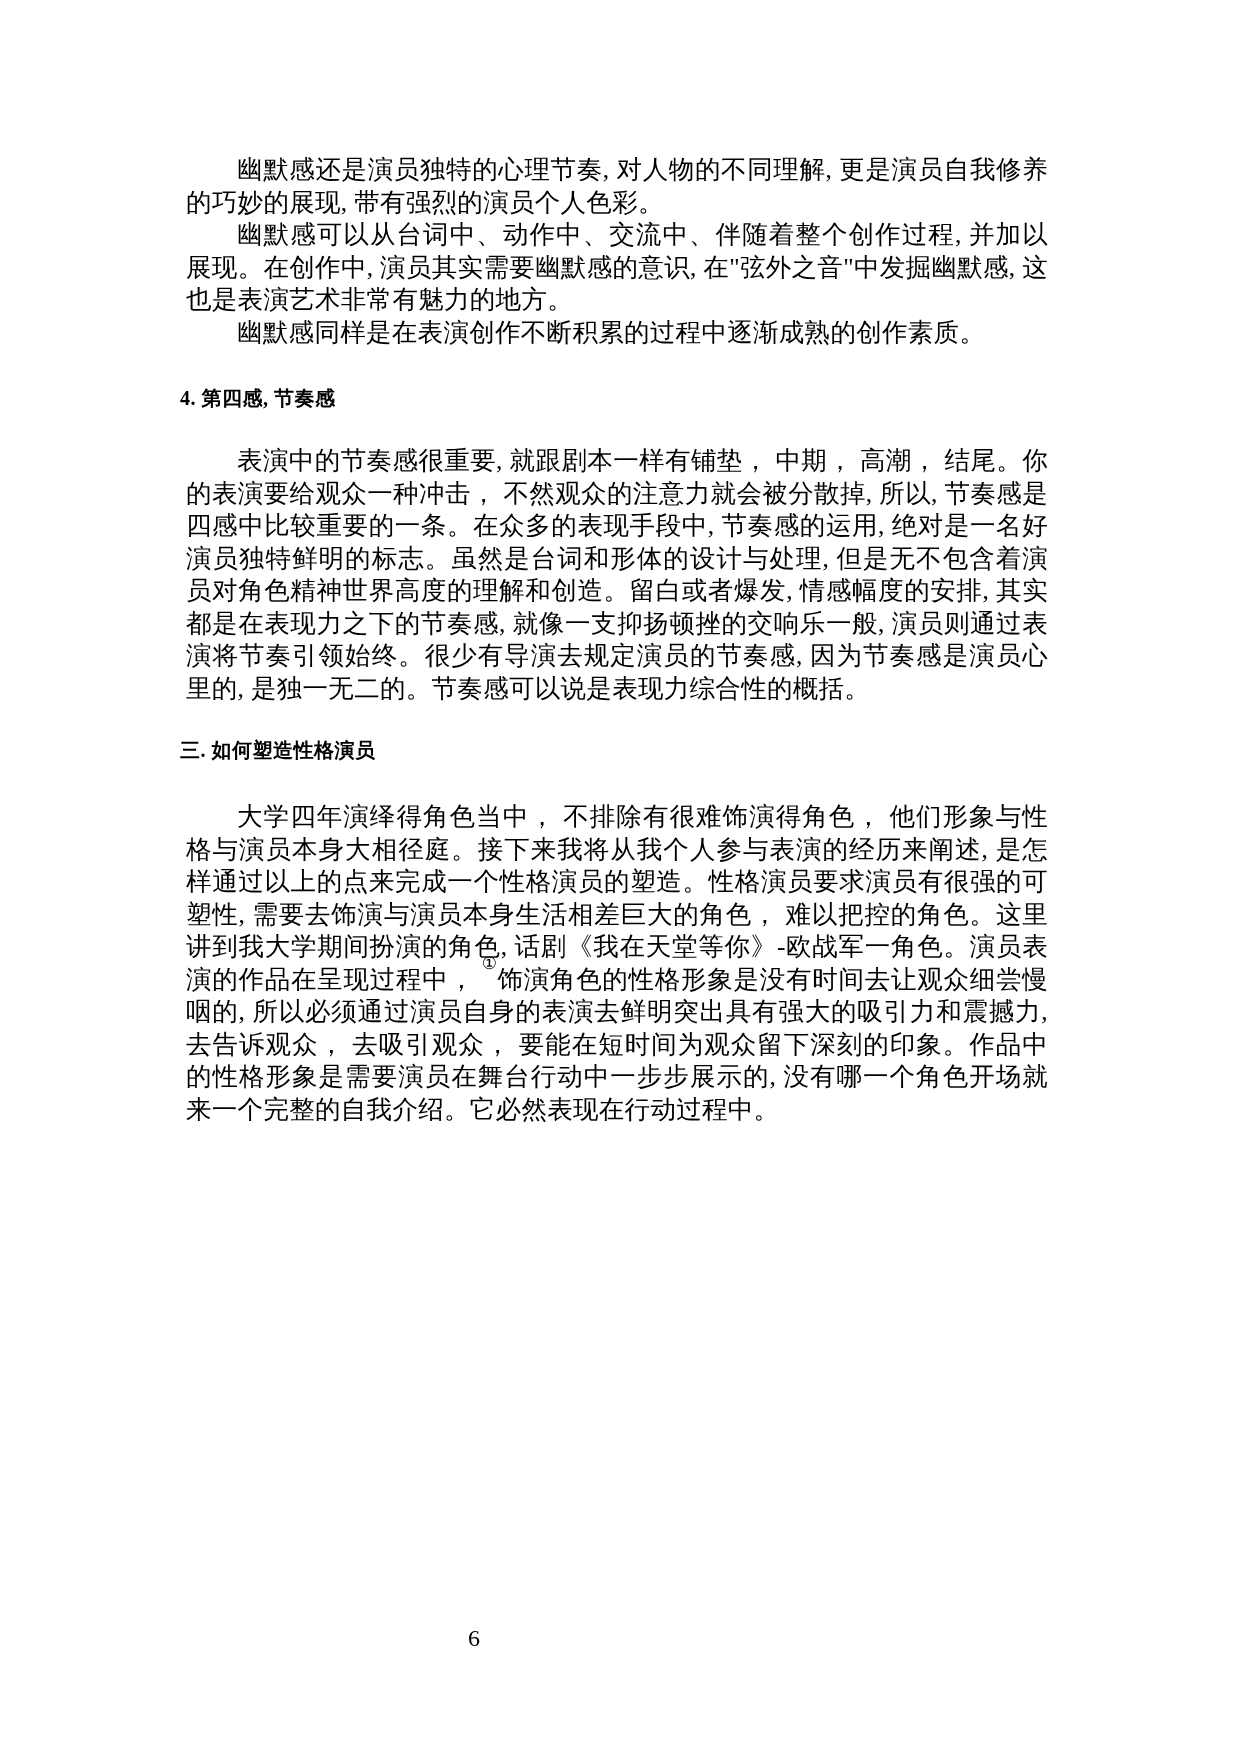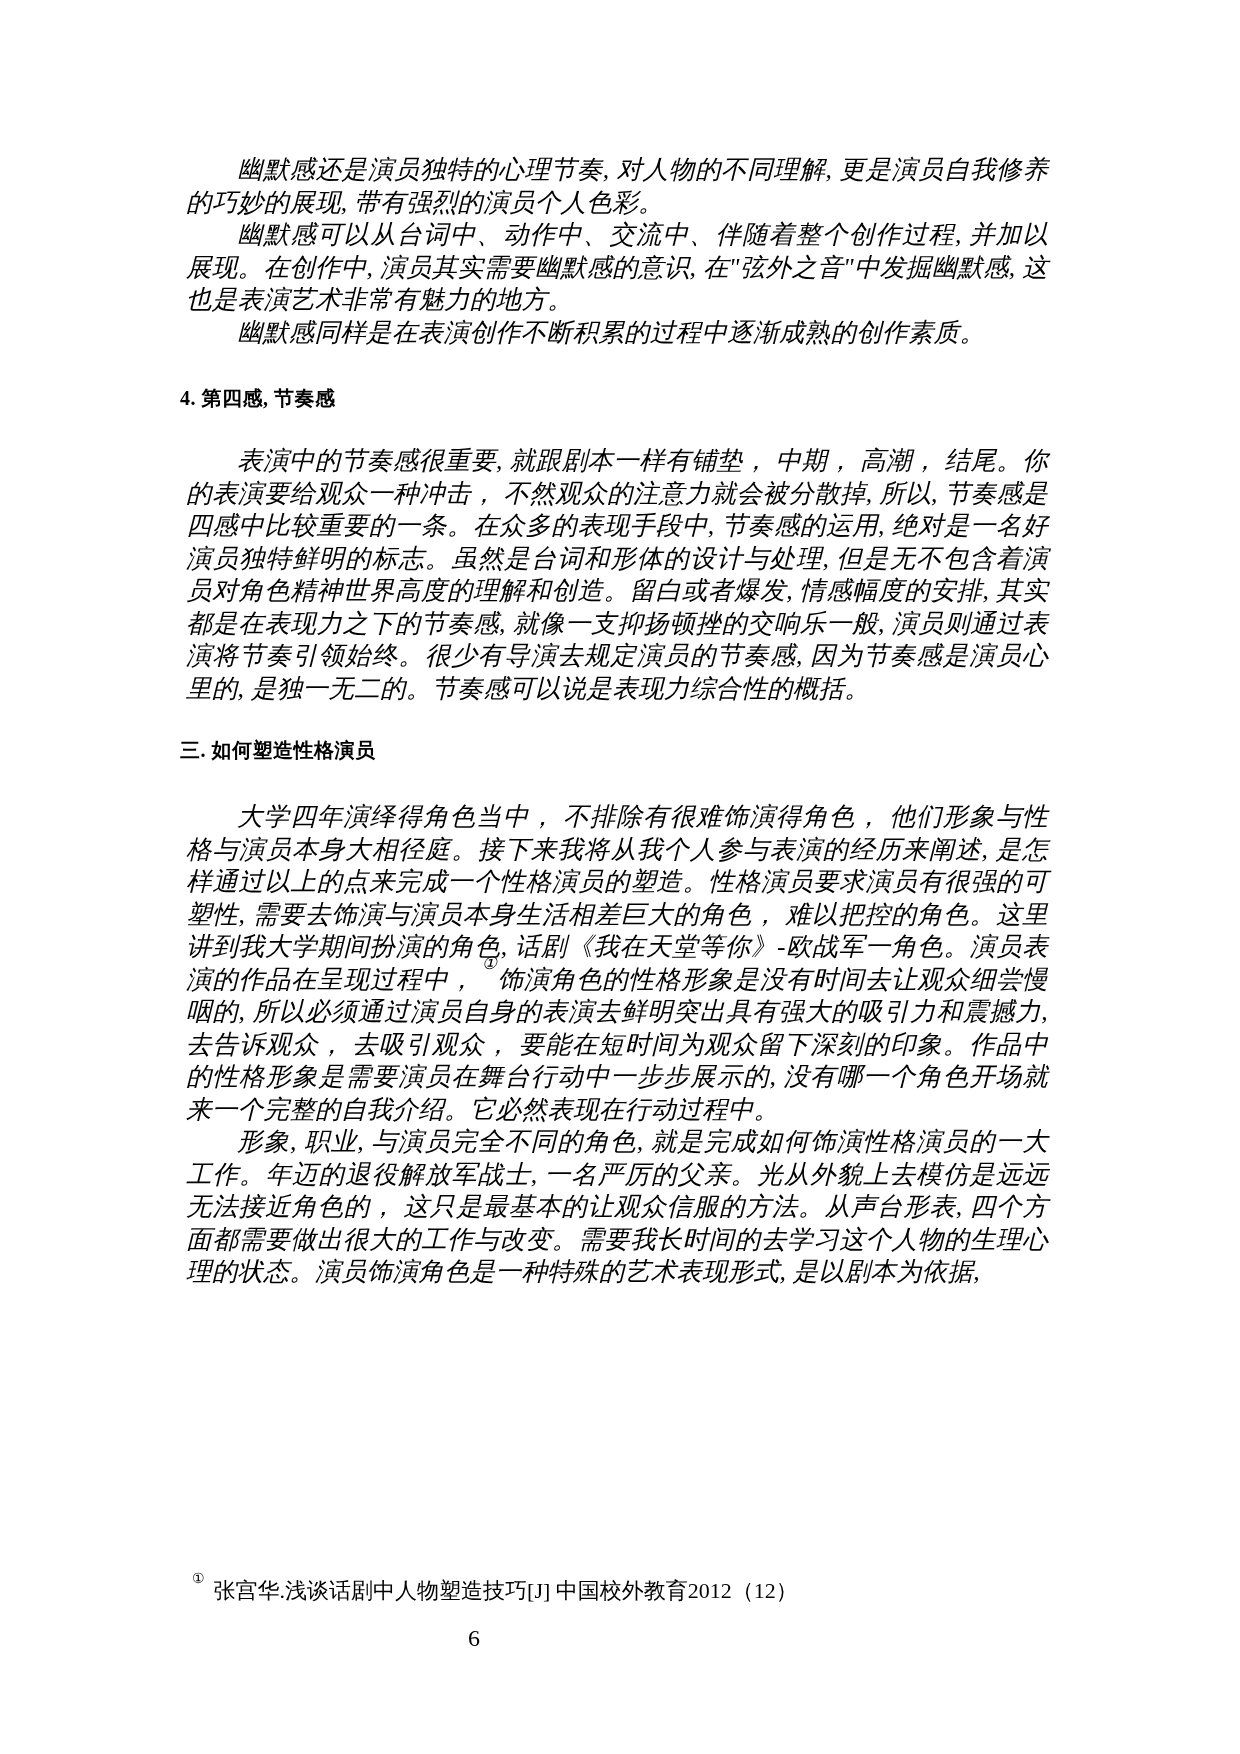--- a/index.html
+++ b/index.html
@@ -23,21 +23,20 @@
     width: 862px;
   }
   .body-para {
     margin: 0;
     font-size: 25.5px;
     line-height: 32.5px;
     text-align: justify;
     text-indent: 51px;
     letter-spacing: 0.3px;
     word-break: break-all;
-    font-style: italic;
   }
   .section-heading {
     font-size: 20px;
     line-height: 42px;
     font-weight: bold;
     margin: 28px 0 26px -6px;
     letter-spacing: 0.5px;
   }
   .section-heading.second {
     margin: 24px 0 30px -6px;
@@ -85,20 +84,18 @@
     <p class="body-para">幽默感同样是在表演创作不断积累的过程中逐渐成熟的创作素质。</p>
 
     <h2 class="section-heading">4. 第四感, 节奏感</h2>
 
     <p class="body-para">表演中的节奏感很重要, 就跟剧本一样有铺垫， 中期， 高潮， 结尾。你的表演要给观众一种冲击， 不然观众的注意力就会被分散掉, 所以, 节奏感是四感中比较重要的一条。在众多的表现手段中, 节奏感的运用, 绝对是一名好演员独特鲜明的标志。虽然是台词和形体的设计与处理, 但是无不包含着演员对角色精神世界高度的理解和创造。留白或者爆发, 情感幅度的安排, 其实都是在表现力之下的节奏感, 就像一支抑扬顿挫的交响乐一般, 演员则通过表演将节奏引领始终。很少有导演去规定演员的节奏感, 因为节奏感是演员心里的, 是独一无二的。节奏感可以说是表现力综合性的概括。</p>
 
     <h2 class="section-heading second">三. 如何塑造性格演员</h2>
 
     <p class="body-para"><span>大学四年演绎得角色当中， 不排除有很难饰演得角色， 他们形象与性格与演员本身大相径庭。接下来我将从我个人参与表演的经历来阐述, 是怎样通过以上的点来完成一个性格演员的塑造。性格演员要求演员有很强的可塑性, 需要去饰演与演员本身生活相差巨大的角色， 难以把控的角色。这里讲到我大学期间扮演的角色, 话剧《我在天堂等你》-欧战军一角色。演员表演的作品在呈现过程中， </span><sup class="ref-sup">①</sup><span>饰演角色的性格形象是没有时间去让观众细尝慢咽的, 所以必须通过演员自身的表演去鲜明突出具有强大的吸引力和震撼力, 去告诉观众， 去吸引观众， 要能在短时间为观众留下深刻的印象。作品中的性格形象是需要演员在舞台行动中一步步展示的, 没有哪一个角色开场就来一个完整的自我介绍。它必然表现在行动过程中。</span></p>
 
-    <p class="body-para">形象, 职业, 与演员完全不同的角色, 就是完成如何饰演性格演员的一大工作。年迈的退役解放军战士, 一名严厉的父亲。光从外貌上去模仿是远远无法接近角色的， 这只是最基本的让观众信服的方法。从声台形表, 四个方面都需要做出很大的工作与改变。需要我长时间的去学习这个人物的生理心理的状态。演员饰演角色是一种特殊的艺术表现形式, 是以剧本为依据,</p>
 
   </div>
 
-  <div class="footnote"><sup class="footnote-marker">①</sup><span>张宫华.浅谈话剧中人物塑造技巧[J]  中国校外教育2012（12）</span></div>
 
   <div class="page-number">6</div>
 </div>
 
 </body></html>

